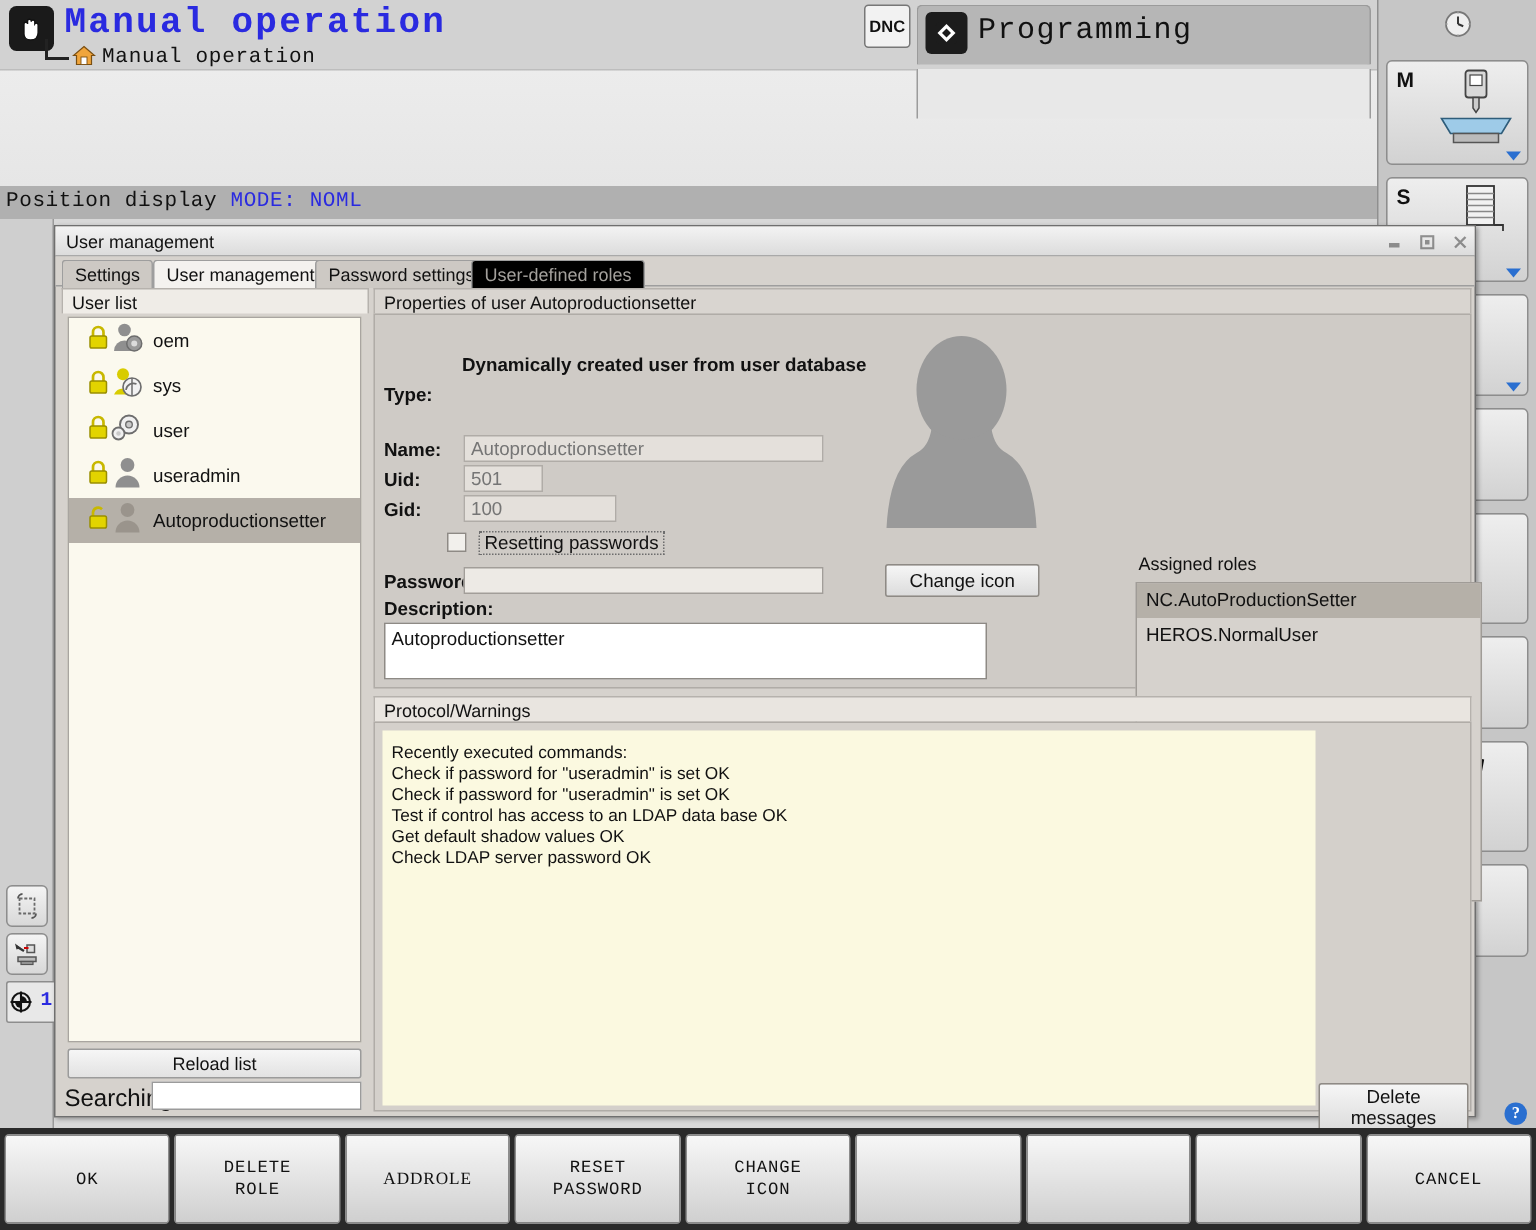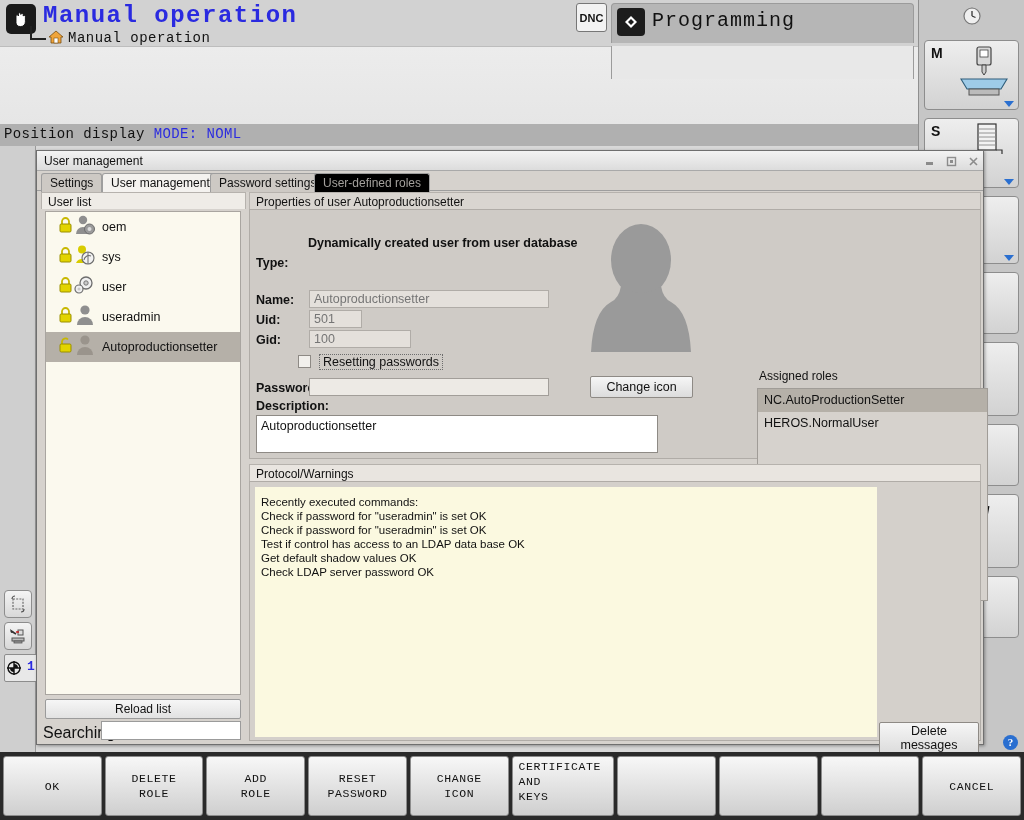--- a/index.html
+++ b/index.html
@@ -642,37 +642,32 @@
   </div>
 
   <div class="softbar">
     <div class="softkey">
       <span>OK</span>
     </div>
     <div class="softkey" style="flex-direction:column;">
       <span>DELETE</span>
       <span>ROLE</span>
     </div>
-    <div class="softkey" style="flex-direction:column;">
+    <div class="softkey" style="flex-direction:row;font-family:Liberation Serif, serif;">
       <span>ADD</span>
       <span>ROLE</span>
     </div>
     <div class="softkey" style="flex-direction:column;">
       <span>RESET</span>
       <span>PASSWORD</span>
     </div>
     <div class="softkey" style="flex-direction:column;">
       <span>CHANGE</span>
       <span>ICON</span>
     </div>
-    <div class="softkey lefttext" style="flex-direction:column; align-items:flex-start;">
-      <span>CERTIFICATE</span>
-      <span>AND</span>
-      <span>KEYS</span>
-    </div>
     <div class="softkey empty">
       <span></span>
     </div>
     <div class="softkey empty">
       <span></span>
     </div>
     <div class="softkey empty">
       <span></span>
     </div>
     <div class="softkey">

